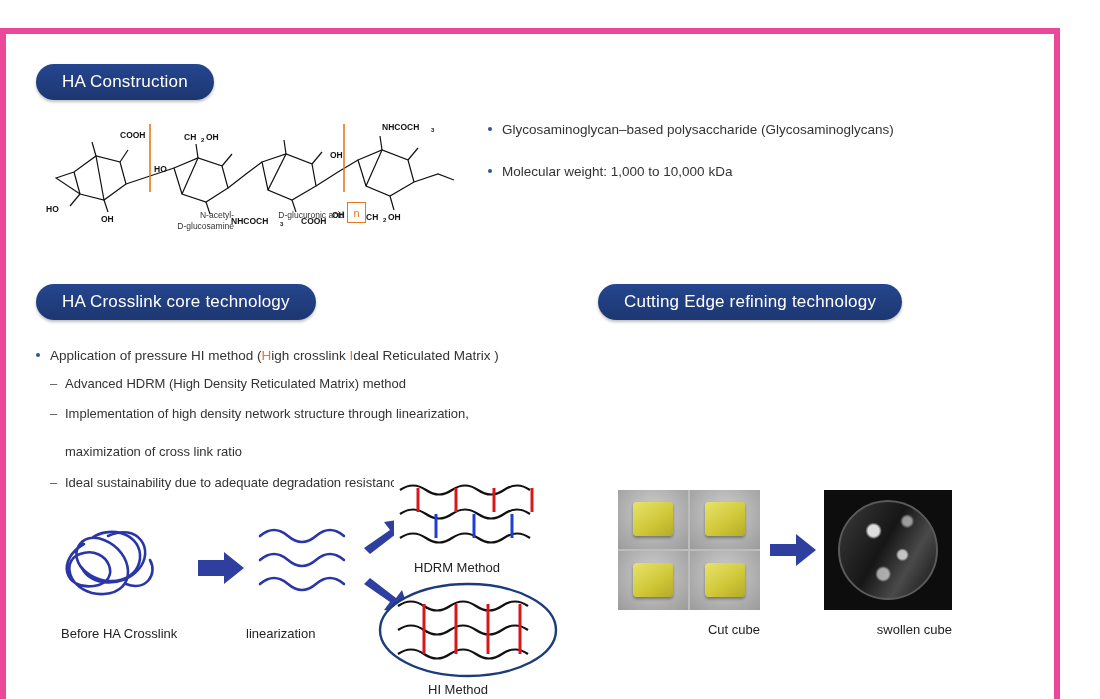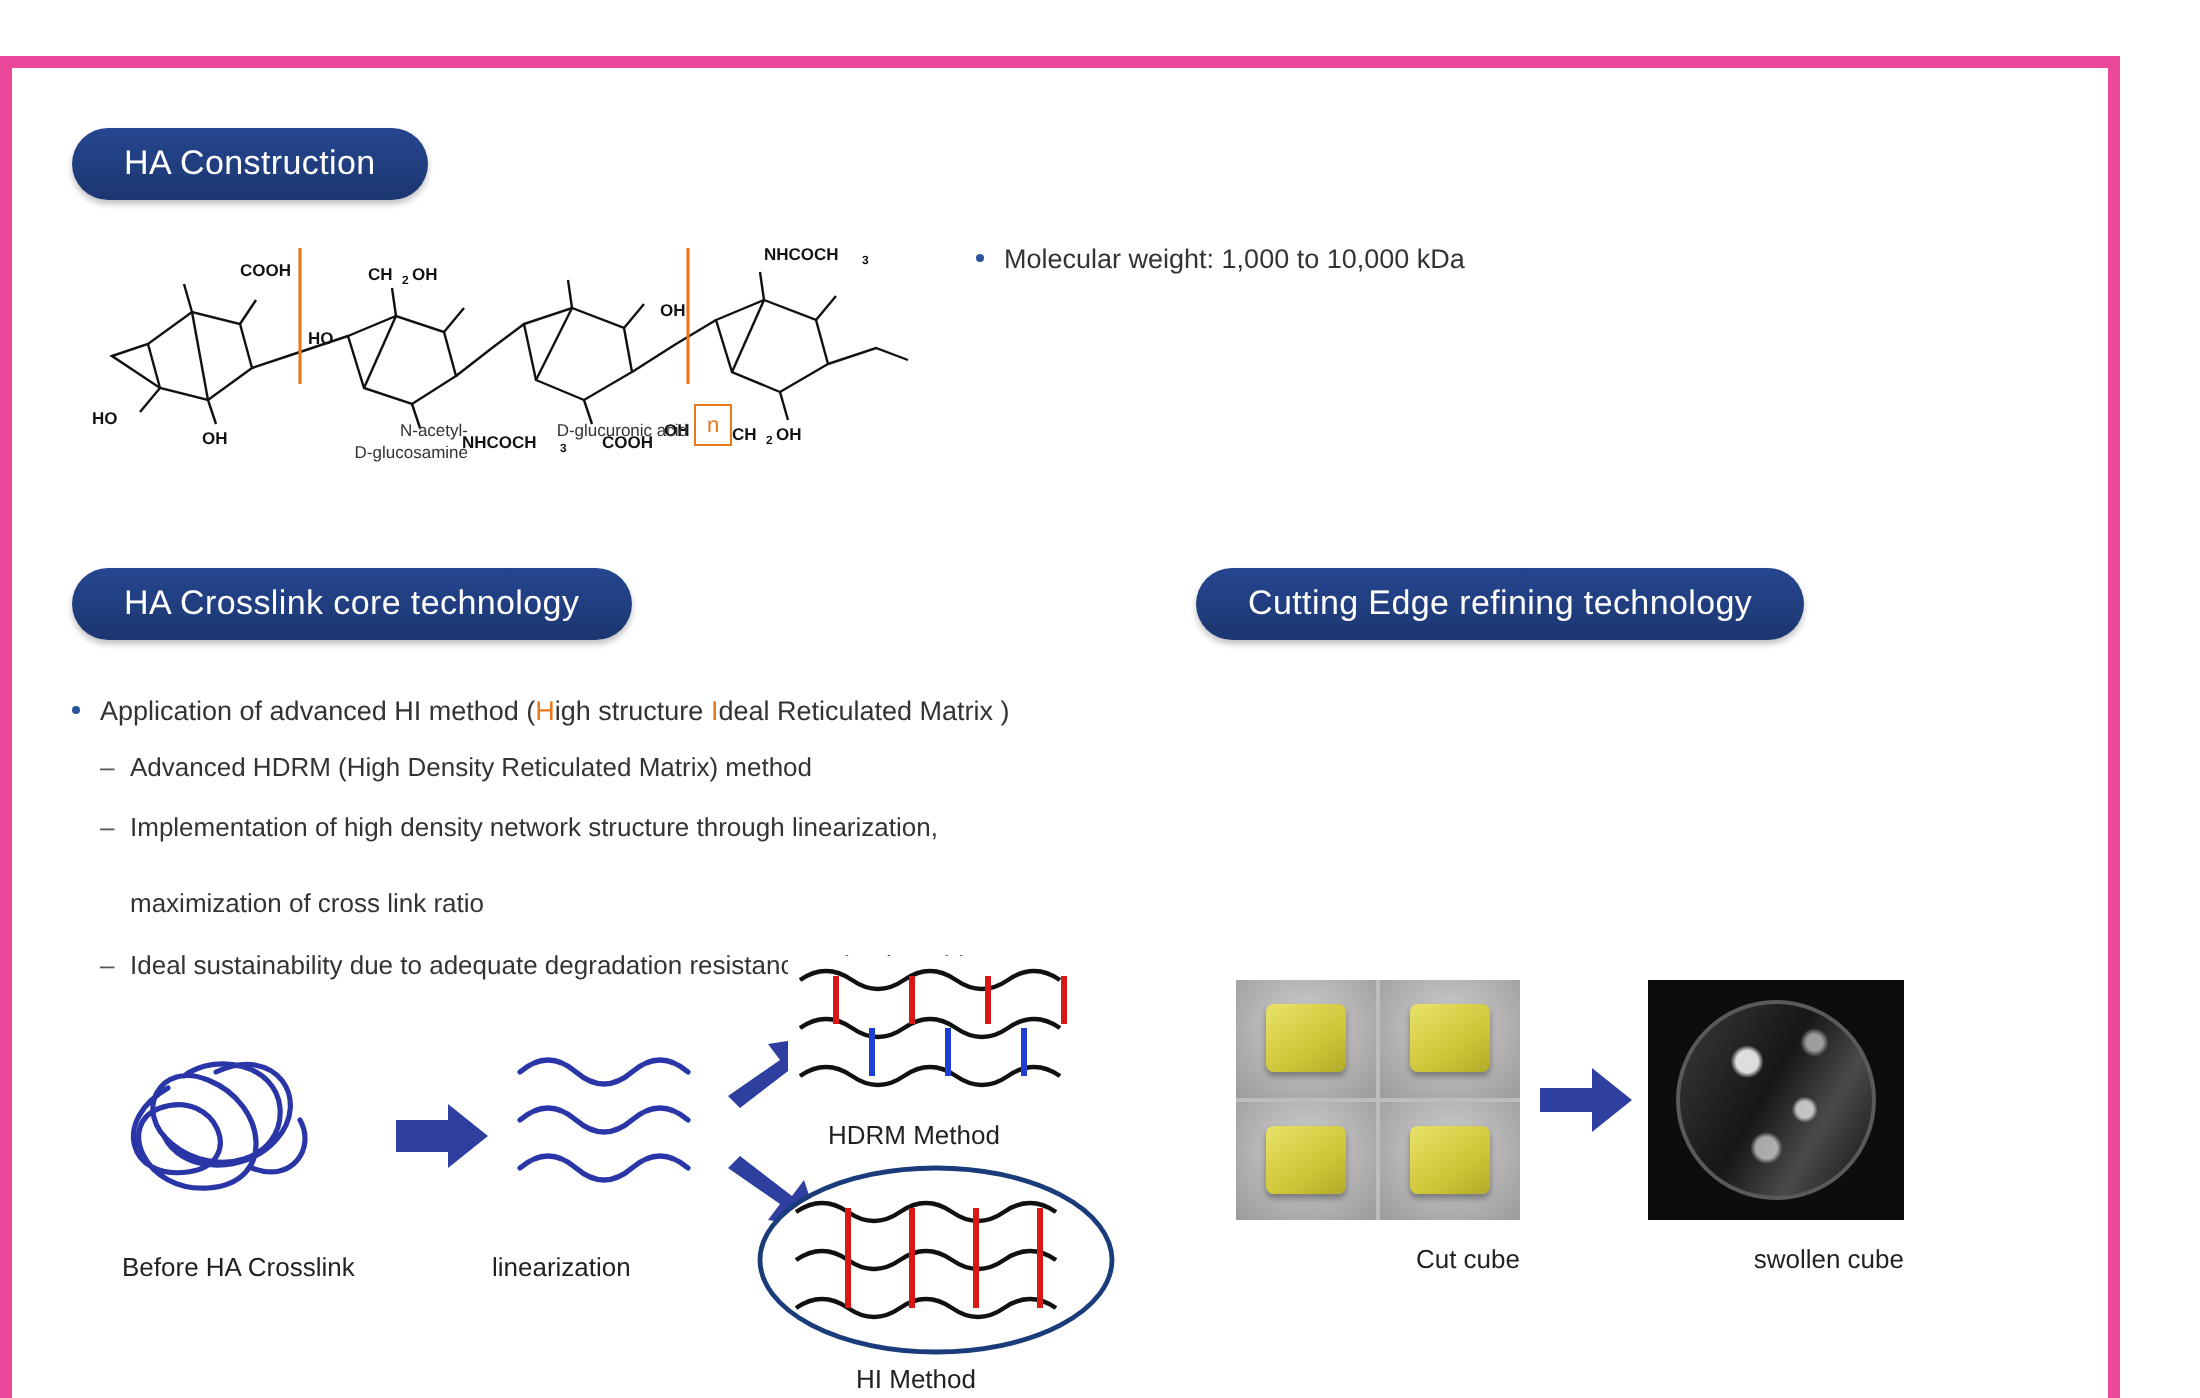--- a/index.html
+++ b/index.html
@@ -264,28 +264,29 @@
   </svg>
 
   <div class="chem-caption" id="chem-cap-1">
     <span>N-acetyl-</span><br>
     <span>D-glucosamine</span>
   </div>
   <div class="chem-caption" id="chem-cap-2">D-glucuronic acid</div>
   <div id="chem-n-box">n</div>
 
   <ul class="bullets" id="list-ha-construction">
+    <li>Glycosaminoglycan–based polysaccharide (Glycosaminoglycans)</li>
     <li>Molecular weight: 1,000 to 10,000 kDa</li>
   </ul>
 
   <div class="pill" id="pill-ha-crosslink">HA Crosslink core technology</div>
 
   <ul class="bullets" id="list-crosslink">
     <li>
-      <span>Application of advanced HI method  (</span><span class="hl">H</span><span>igh structure </span><span class="hl">I</span><span>deal Reticulated Matrix )</span>
+      <span>Application of pressure HI method  (</span><span class="hl">H</span><span>igh crosslink </span><span class="hl">I</span><span>deal Reticulated Matrix )</span>
       <ul class="sub-list">
         <li>Advanced HDRM (High Density Reticulated Matrix) method</li>
         <li>
           <span>Implementation of high density network structure through linearization,</span><br>
           <br>
           <span>maximization of cross link ratio</span>
         </li>
         <li>Ideal sustainability due to adequate degradation resistance to hyaluronidase</li>
       </ul>
     </li>

